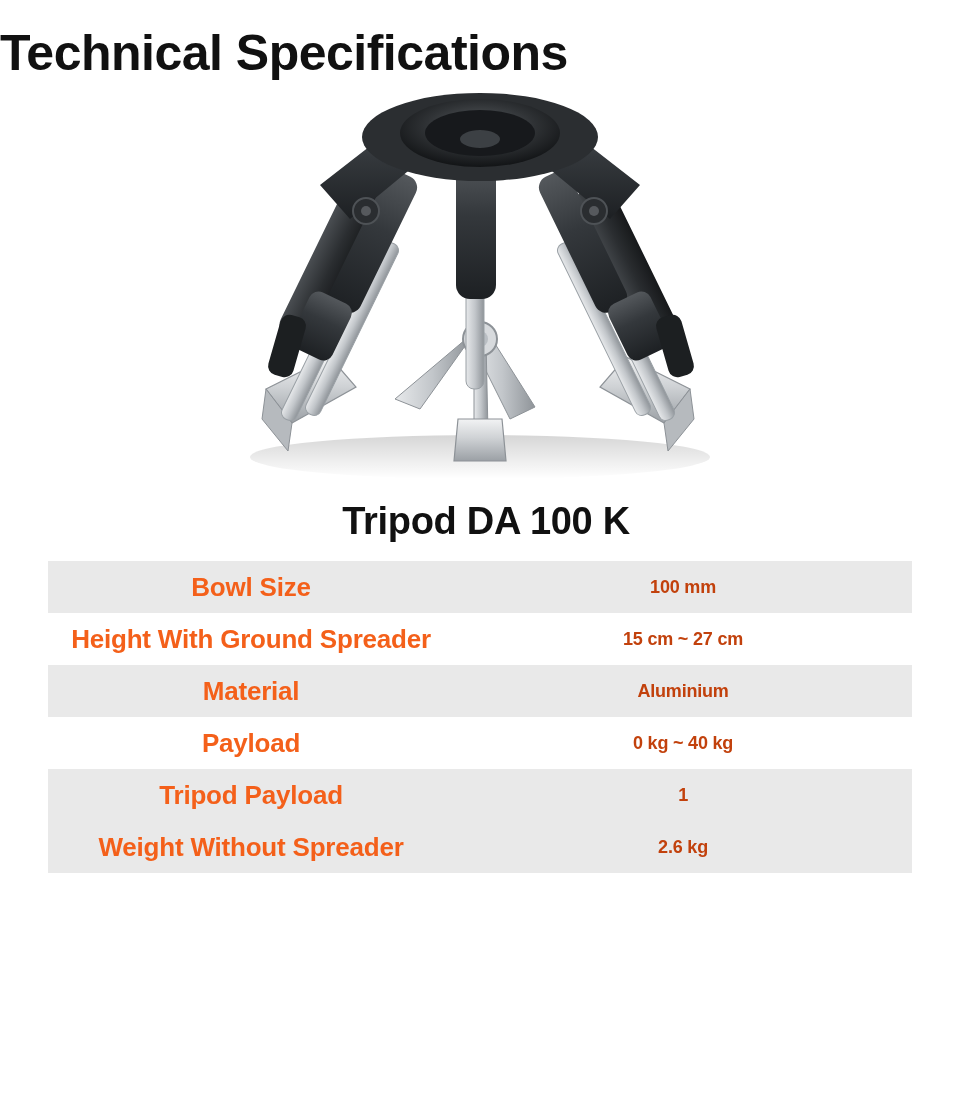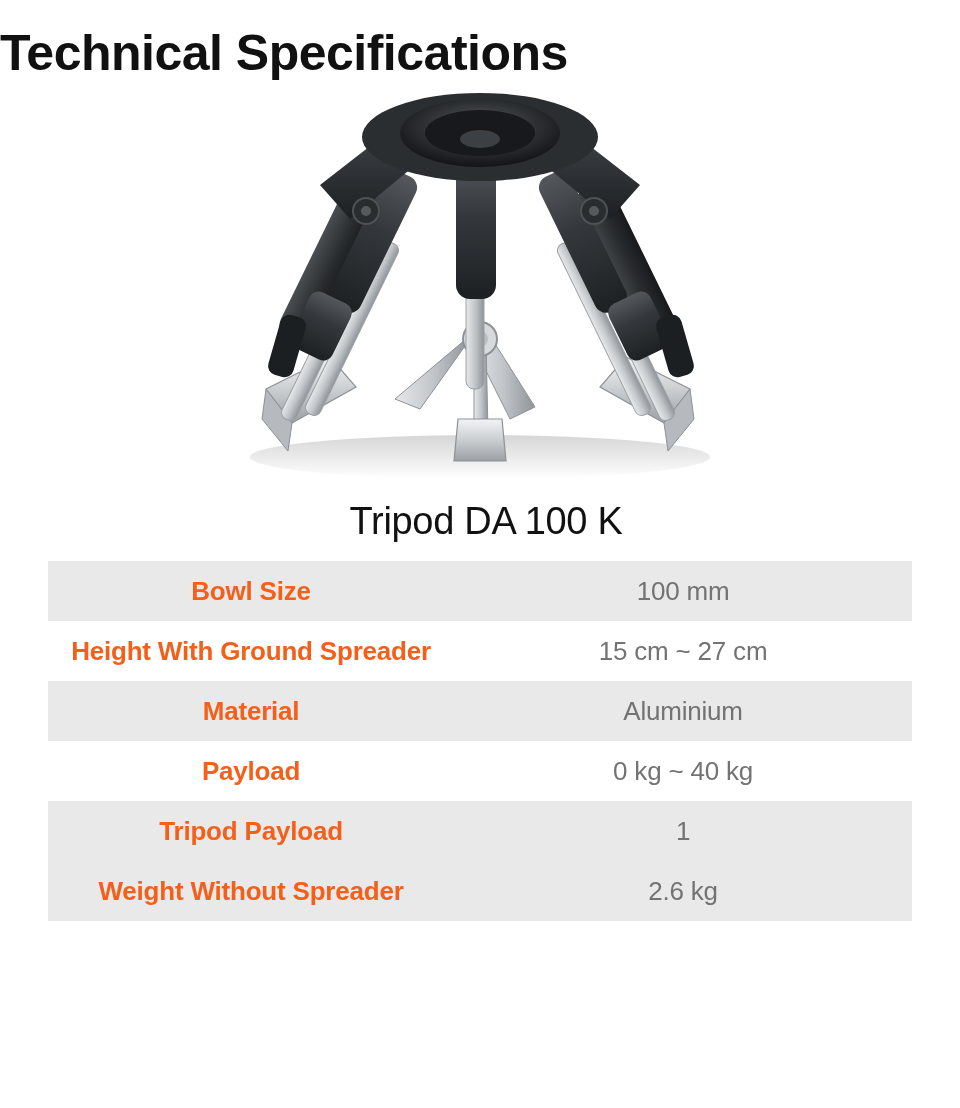--- a/index.html
+++ b/index.html
@@ -34,53 +34,53 @@
     align-items: center;
     justify-content: center;
   }
 
   
   .tripod-wrap { width: 620px; height: 400px; position: relative; }
 
   .product-name {
     text-align: center;
     font-size: 38px;
-    font-weight: 400;
+    font-weight: 700;
     color: #111111;
     margin: 4px 0 18px 12px;
     letter-spacing: -0.3px;
   }
 
   .spec-table {
     width: 864px;
     margin: 0 auto;
     border-collapse: collapse;
     table-layout: fixed;
   }
-  .spec-table tr { height: 60px; }
+  .spec-table tr { height: 52px; }
   .spec-table tr.odd { background: #e9e9e9; }
   .spec-table tr.even { background: #ffffff; }
   .spec-table td {
     padding: 0 10px;
     vertical-align: middle;
   }
   .spec-label {
     width: 47%;
     text-align: center;
     color: #f4601a;
     font-size: 26px;
     font-weight: 700;
     letter-spacing: -0.2px;
   }
   .spec-value {
     width: 53%;
     text-align: center;
-    color: #737373;
-    font-size: 26px;
-    font-weight: 400;
+    color: #c2410c;
+    font-size: 18px;
+    font-weight: 700;
     letter-spacing: -0.2px;
   }
 </style>
 </head>
 <body>
 
 <div class="page">
 
   <h1 class="title">Technical Specifications</h1>
 

